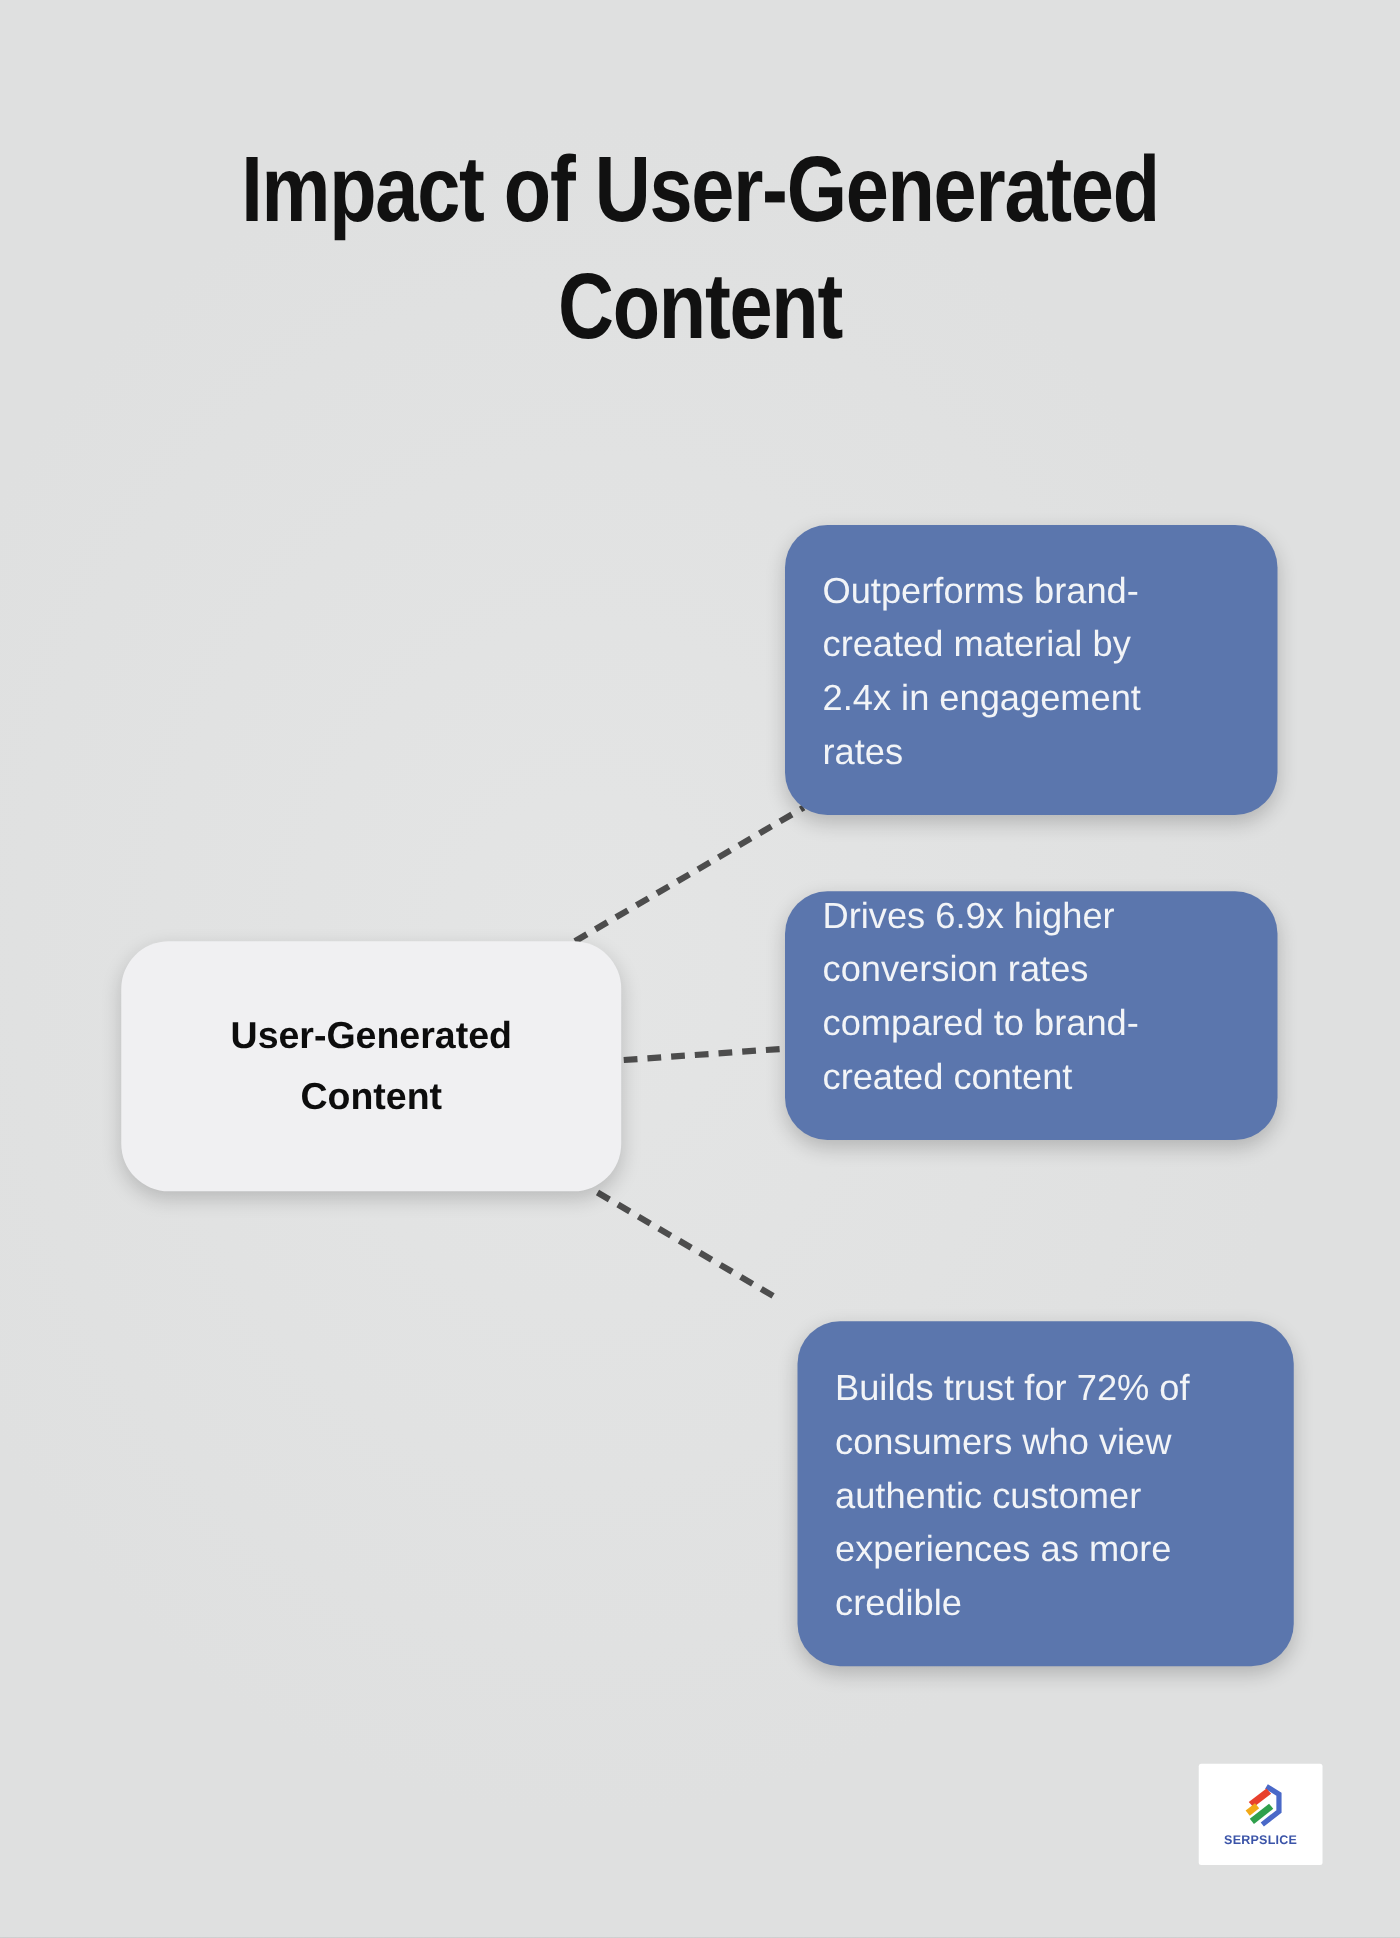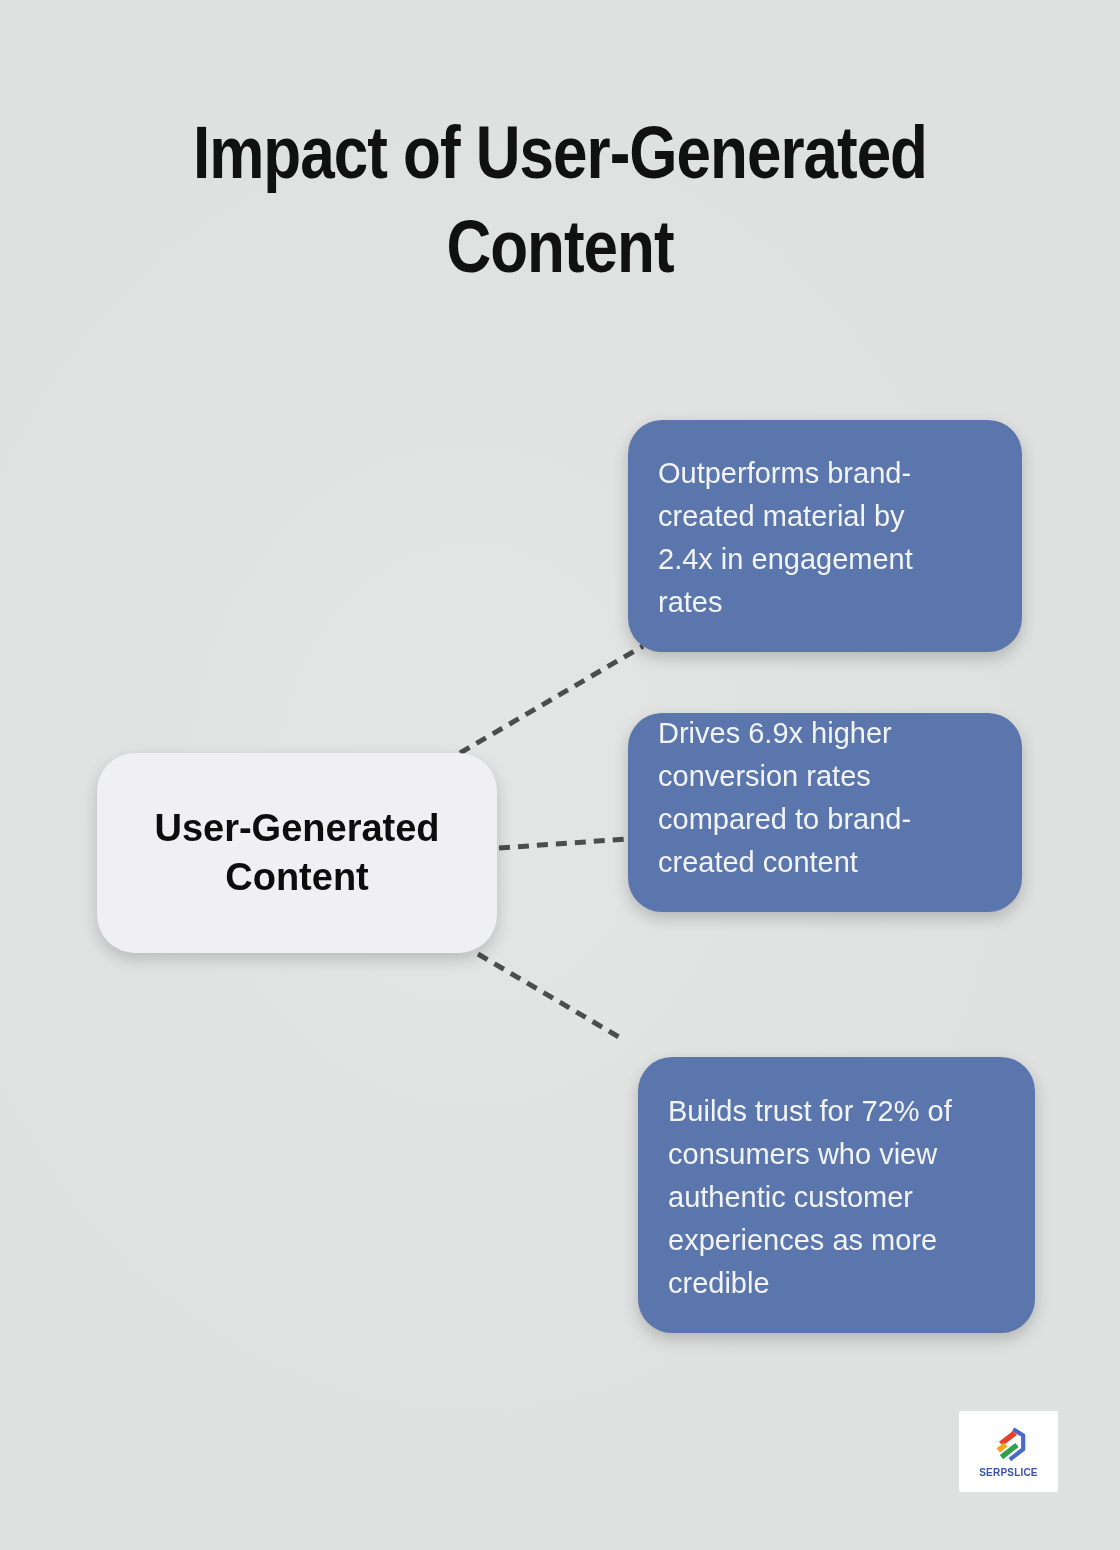--- a/index.html
+++ b/index.html
@@ -43,21 +43,21 @@
     position: absolute;
     left: 97px; top: 753px;
     width: 400px; height: 200px;
     background: var(--color-center-node-bg, #f0f0f2);
     border-radius: 38px;
     box-shadow: 0 6px 16px rgba(0,0,0,0.18);
     display: flex; align-items: center; justify-content: center;
     text-align: center;
   }
   .center-node span {
-    font-size: 38px;
+    font-size: 30px;
     line-height: 49px;
     font-weight: 700;
     color: #0d0d0d;
     white-space: pre-line;
   }
   .info-card {
     position: absolute;
     left: 628px;
     width: 394px;
     background: var(--color-card-blue, #5b76ad);

